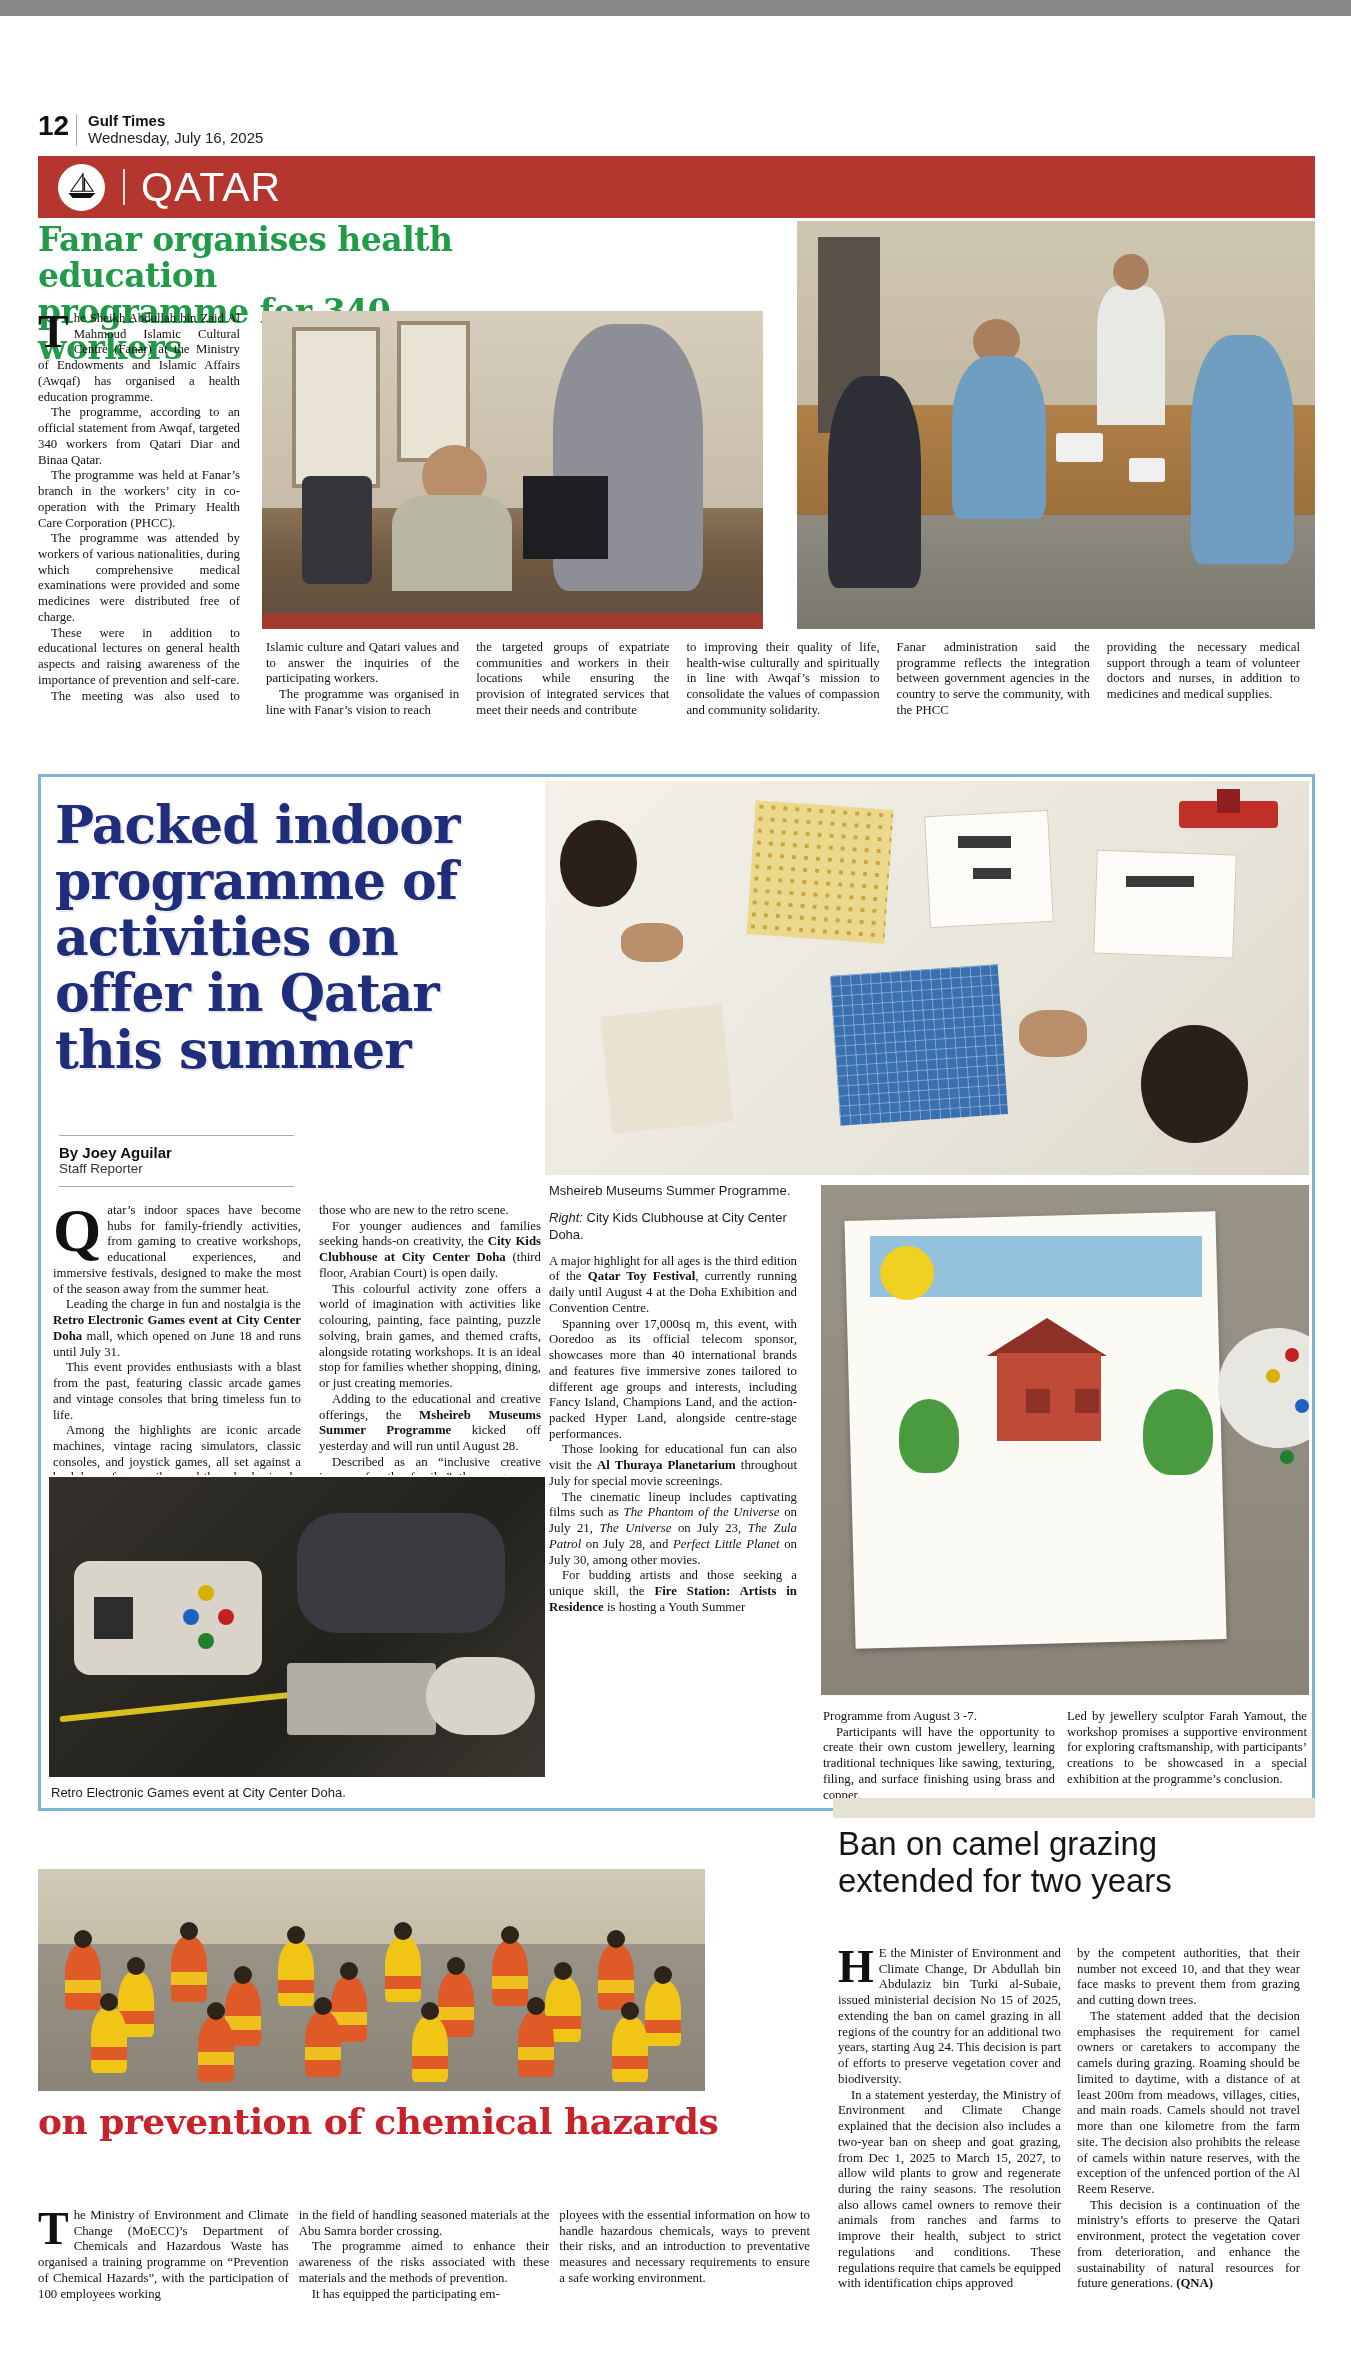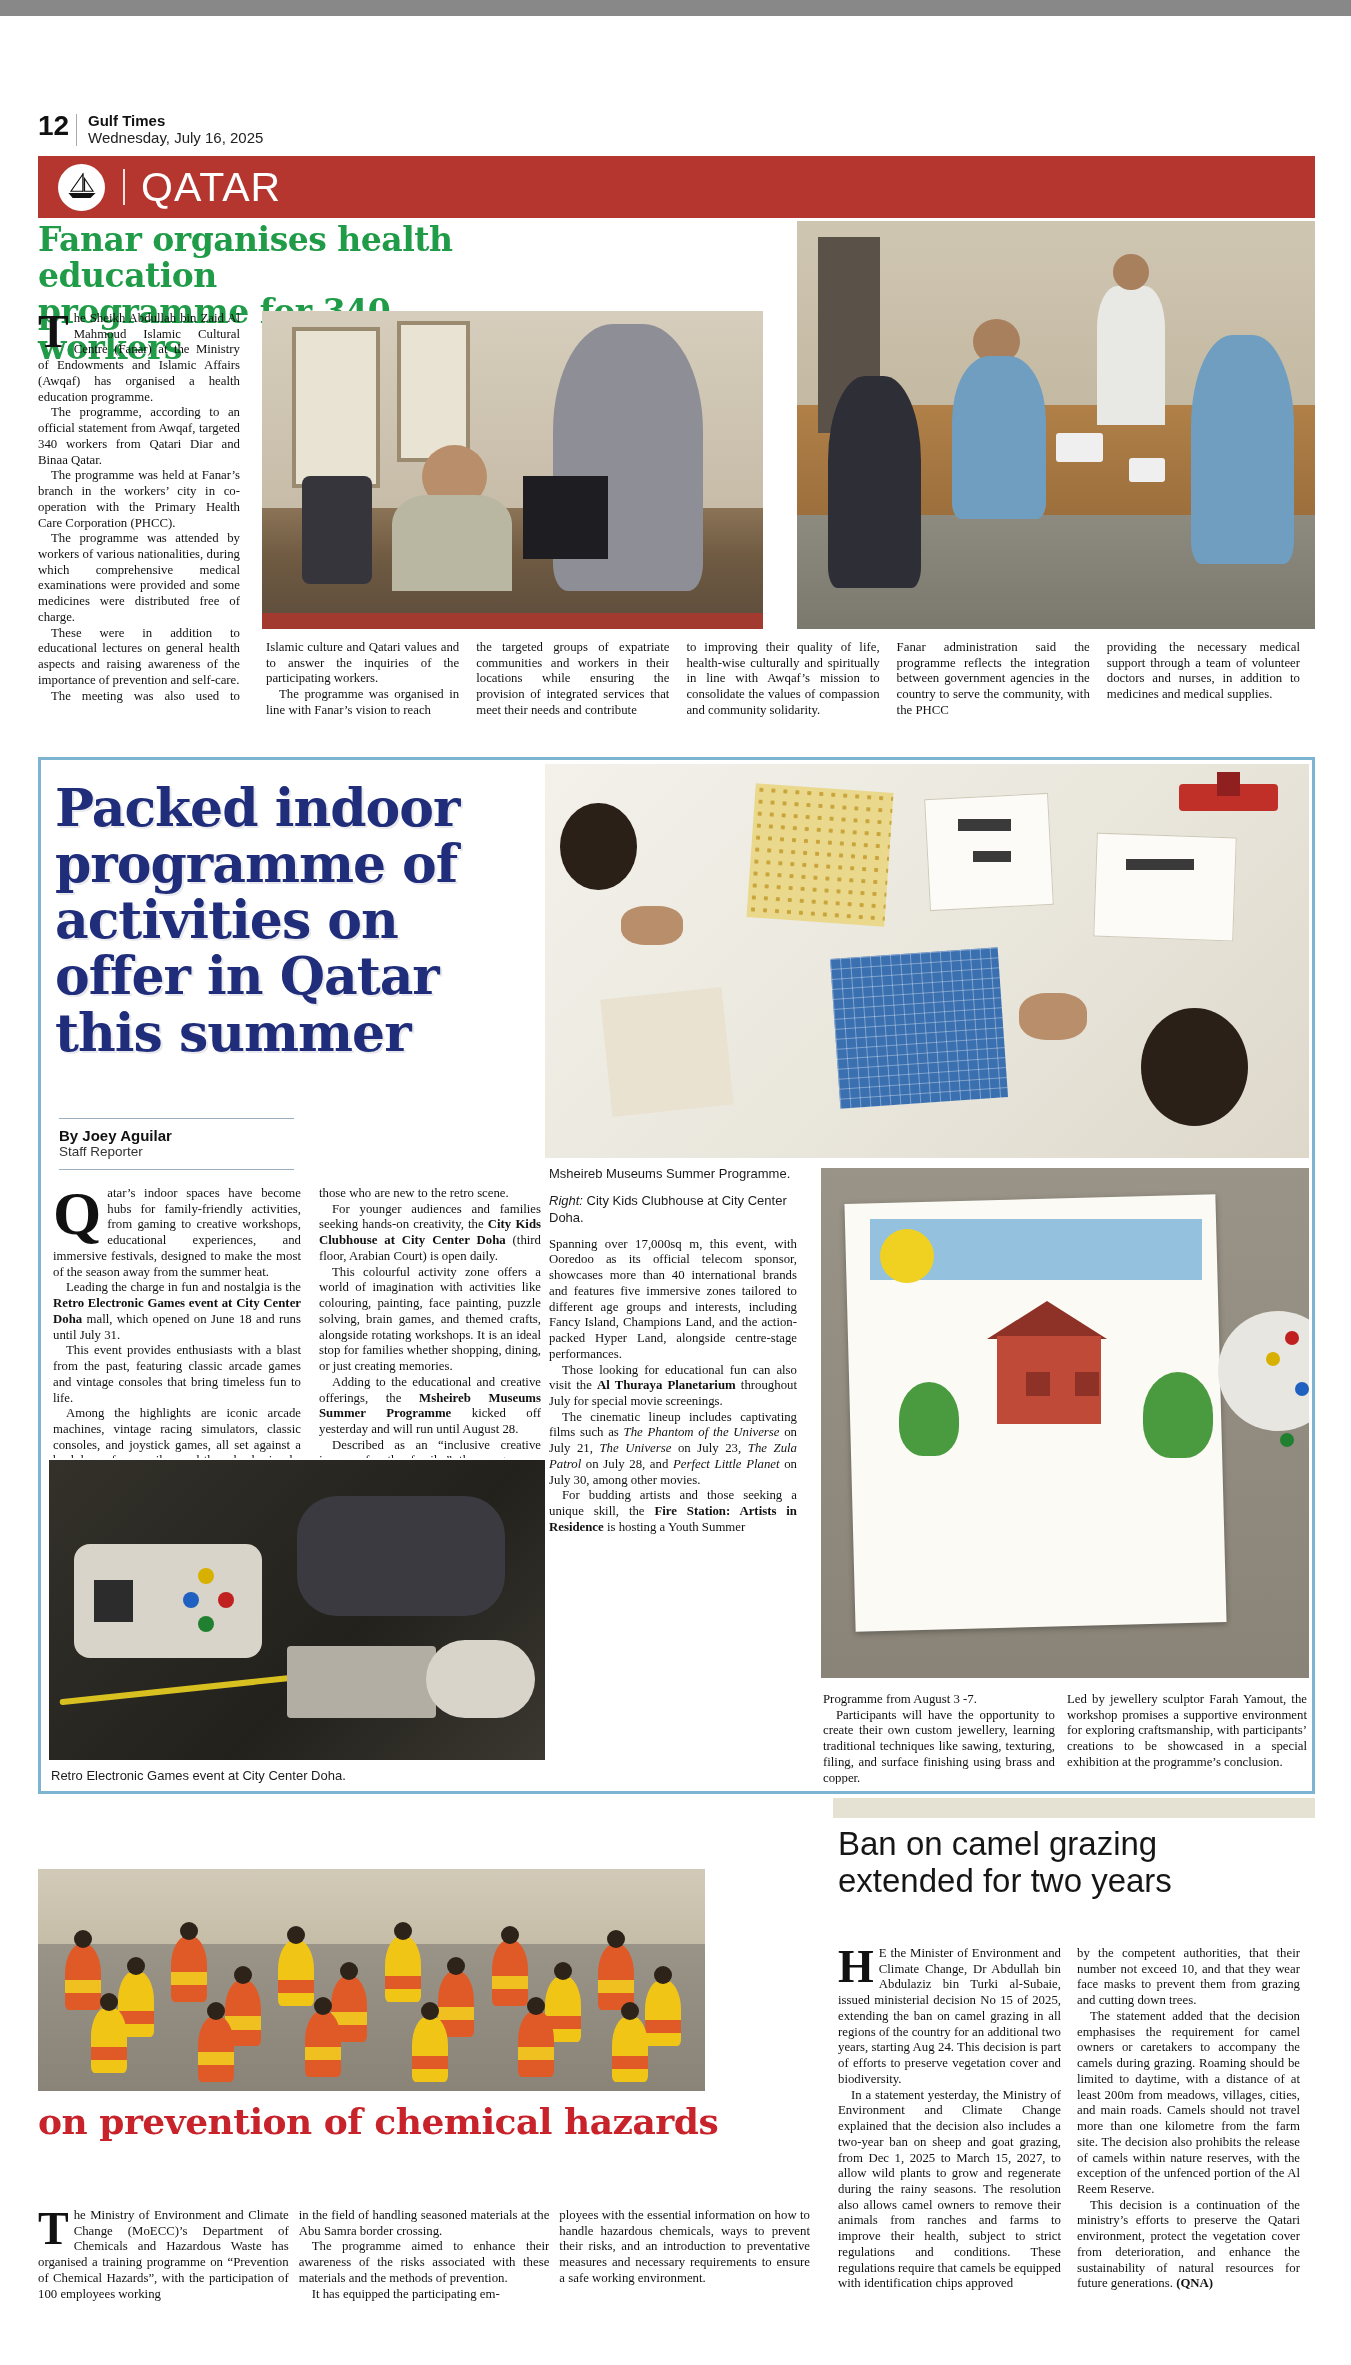--- a/index.html
+++ b/index.html
@@ -178,21 +178,21 @@
         <p>to improving their quality of life, health-wise culturally and spiritually in line with Awqaf’s mission to consolidate the values of compassion and community solidarity.</p>
       </div>
     <div class="bodycol" style="flex:1;">
         <p>Fanar administration said the programme reflects the integration between government agencies in the country to serve the community, with the PHCC</p>
       </div>
     <div class="bodycol" style="flex:1;">
         <p>providing the necessary medical support through a team of volunteer doctors and nurses, in addition to medicines and medical supplies.</p>
       </div>
   </div>
 
-  <div id="a2box" class="abs" style="left:38px;top:741px;width:1271px;height:1031px;">
+  <div id="a2box" class="abs" style="left:38px;top:758px;width:1271px;height:1031px;">
 
     <div class="abs hl hl-navy" style="left:14px;top:20px;width:480px;">
         <div>Packed indoor</div>
         <div>programme of</div>
         <div>activities on</div>
         <div>offer in Qatar</div>
         <div>this summer</div>
       </div>
 
     <div class="abs byline" style="left:18px;top:354px;width:235px;">
@@ -248,20 +248,21 @@
       <div class="hair" style="left:78%;top:62%;width:14%;height:30%;"></div>
       <div class="sheet-dots" style="left:8%;top:58%;width:16%;height:30%;transform:rotate(-6deg);background:#e9e2d0;"></div>
     </div>
 
     <div class="abs bodycol" style="left:508px;top:406px;width:248px;height:618px;">
       <div class="caption" style="margin-bottom:8px;">
           <p>Msheireb Museums Summer Programme.</p>
           <p><i>Right:</i> City Kids Clubhouse at City Center Doha.</p>
         </div>
       <div>
+          <p>A major highlight for all ages is the third edition of the <b>Qatar Toy Festival</b>, currently running daily until August 4 at the Doha Exhibition and Convention Centre.</p>
           <p>Spanning over 17,000sq m, this event, with Ooredoo as its official telecom sponsor, showcases more than 40 international brands and features five immersive zones tailored to different age groups and interests, including Fancy Island, Champions Land, and the action-packed Hyper Land, alongside centre-stage performances.</p>
           <p>Those looking for educational fun can also visit the <b>Al Thuraya Planetarium</b> throughout July for special movie screenings.</p>
           <p>The cinematic lineup includes captivating films such as <i>The Phantom of the Universe</i> on July 21, <i>The Universe</i> on July 23, <i>The Zula Patrol</i> on July 28, and <i>Perfect Little Planet</i> on July 30, among other movies.</p>
           <p>For budding artists and those seeking a unique skill, the <b>Fire Station: Artists in Residence</b> is hosting a Youth Summer</p>
         </div>
     </div>
 
     <div class="photo ph-paint" style="left:780px;top:408px;width:488px;height:510px;">
       <div class="paper" style="left:6%;top:6%;width:76%;height:84%;"></div>
       <div class="sky" style="left:10%;top:10%;width:68%;height:12%;"></div>

